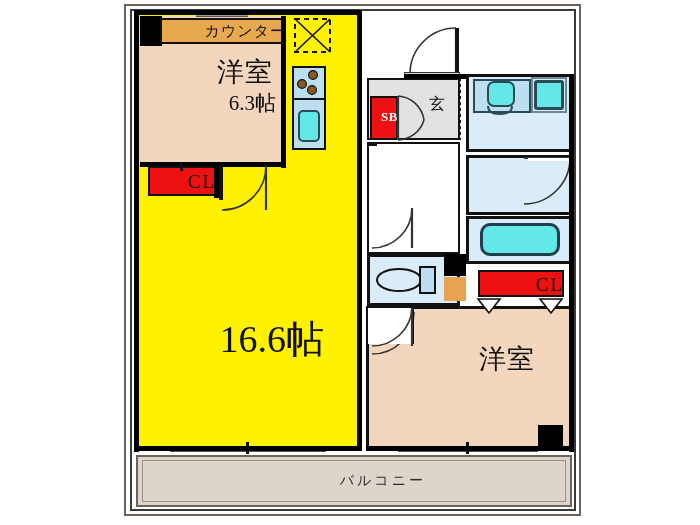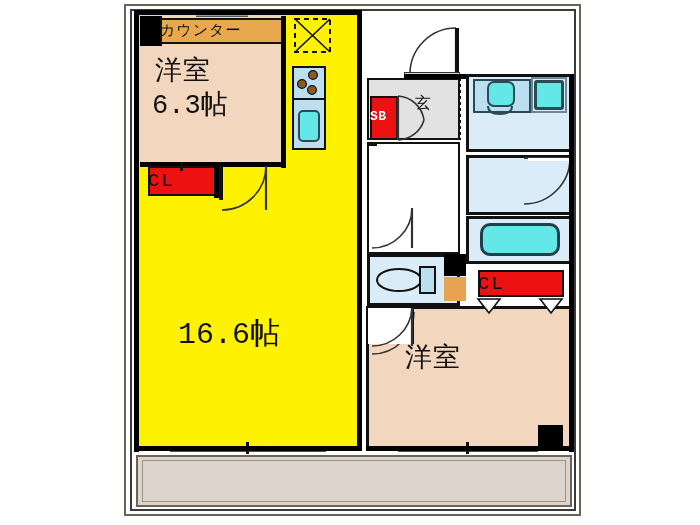--- a/index.html
+++ b/index.html
@@ -36,27 +36,27 @@
   .fill-orange   { background: #e8a352; }
 
   
   .wall     { background: #000000; }
   .wall-thin{ background: #111111; }
 
   
   .lbl {
     position: absolute;
     color: #111;
-    text-align: left;
+    text-align: right;
     white-space: nowrap;
     line-height: 1.05;
-    font-family: Liberation Mono, monospace;
+    font-family: Liberation Serif, serif;
   }
   .lbl-room-name { font-size: 27px; letter-spacing: 1px; }
-  .lbl-room-size { font-size: 27px; letter-spacing: 0px; }
+  .lbl-room-size { font-size: 21px; letter-spacing: 0px; }
   .lbl-sm  { font-size: 15px; letter-spacing: 1px; }
   .lbl-cl  { font-size: 19px; letter-spacing: 2px; font-weight: 400; }
   .lbl-sb  { font-size: 13px; font-weight: 700; letter-spacing: 0.5px;}
   .lbl-bal { font-size: 14px; letter-spacing: 3px; color:#2b2b2b;}
   .lbl-gen { font-size: 16px; }
   .stroke-blk  { border: 2px solid #111; }
 
   svg { position: absolute; overflow: visible; }
   .door-arc { fill: none; stroke: #333; stroke-width: 1.6; }
   .door-leaf { stroke: #333; stroke-width: 2.2; }
@@ -113,21 +113,21 @@
     <circle cx="21" cy="9" r="4.4" fill="#8a5a22" stroke="#111" stroke-width="1.2"></circle>
     <circle cx="10" cy="18" r="4.4" fill="#8a5a22" stroke="#111" stroke-width="1.2"></circle>
     <circle cx="20" cy="24" r="4.4" fill="#8a5a22" stroke="#111" stroke-width="1.2"></circle>
   </svg>
 
   <div class="abs fill-cyan" style="left:298px; top:110px; width:22px; height:32px; border:2px solid #2a4a55; border-radius:5px;"></div>
 
   <div class="abs wall" style="left:357px; top:14px; width:5px; height:246px;"></div>
   <div class="abs wall" style="left:357px; top:258px; width:5px; height:192px;"></div>
 
-  <div class="lbl lbl-room-size" style="left:178px; top:320px; width:146px; font-size:30px;">16.6帖</div>
+  <div class="lbl lbl-room-size" style="left:178px; top:320px; width:146px; font-size:38px;">16.6帖</div>
 
   <svg style="left:408px; top:28px; width:56px; height:48px;">
     <path class="door-arc" d="M 2 46 A 46 46 0 0 1 48 0"></path>
     <line class="door-leaf" x1="48" y1="0" x2="48" y2="46"></line>
   </svg>
   <div class="abs wall-thin" style="left:455px; top:28px; width:4px; height:48px;"></div>
   <div class="abs" style="left:404px; top:72px; width:56px; height:6px; background:#d7d7d7; border:1px solid #333;"></div>
 
   <div class="abs fill-genkan" style="left:367px; top:78px; width:93px; height:62px; border:2px solid #111;"></div>
   <div class="lbl lbl-gen" style="left:415px; top:96px; width:30px;">玄</div>
@@ -203,20 +203,21 @@
 
   <div class="abs fill-black" style="left:538px; top:425px; width:25px; height:24px;"></div>
 
   <div class="abs" style="left:170px; top:446px; width:156px; height:6px; background:#e8e8e8; border-top:2px solid #111; border-bottom:2px solid #555;"></div>
   <div class="abs" style="left:246px; top:442px; width:3px; height:12px; background:#111;"></div>
   <div class="abs" style="left:398px; top:446px; width:140px; height:6px; background:#e8e8e8; border-top:2px solid #111; border-bottom:2px solid #555;"></div>
   <div class="abs" style="left:466px; top:442px; width:3px; height:12px; background:#111;"></div>
 
   <div class="abs fill-balcony" style="left:136px; top:455px; width:436px; height:52px; border:2px solid #6b6358;"></div>
   <div class="abs" style="left:142px; top:460px; width:424px; height:42px; border:1px solid #9a9187;"></div>
+  <div class="lbl lbl-bal" style="left:286px; top:474px; width:140px;">バルコニー</div>
 
   <div class="abs wall" style="left:136px; top:10px; width:226px; height:5px;"></div>
   <div class="abs wall" style="left:134px; top:10px; width:5px; height:442px;"></div>
   <div class="abs wall" style="left:136px; top:446px; width:226px; height:5px;"></div>
   <div class="abs wall" style="left:569px; top:74px; width:5px; height:378px;"></div>
   <div class="abs wall" style="left:404px; top:74px; width:62px; height:5px;"></div>
   <div class="abs wall" style="left:366px; top:446px; width:208px; height:5px;"></div>
 
 </div>
 

